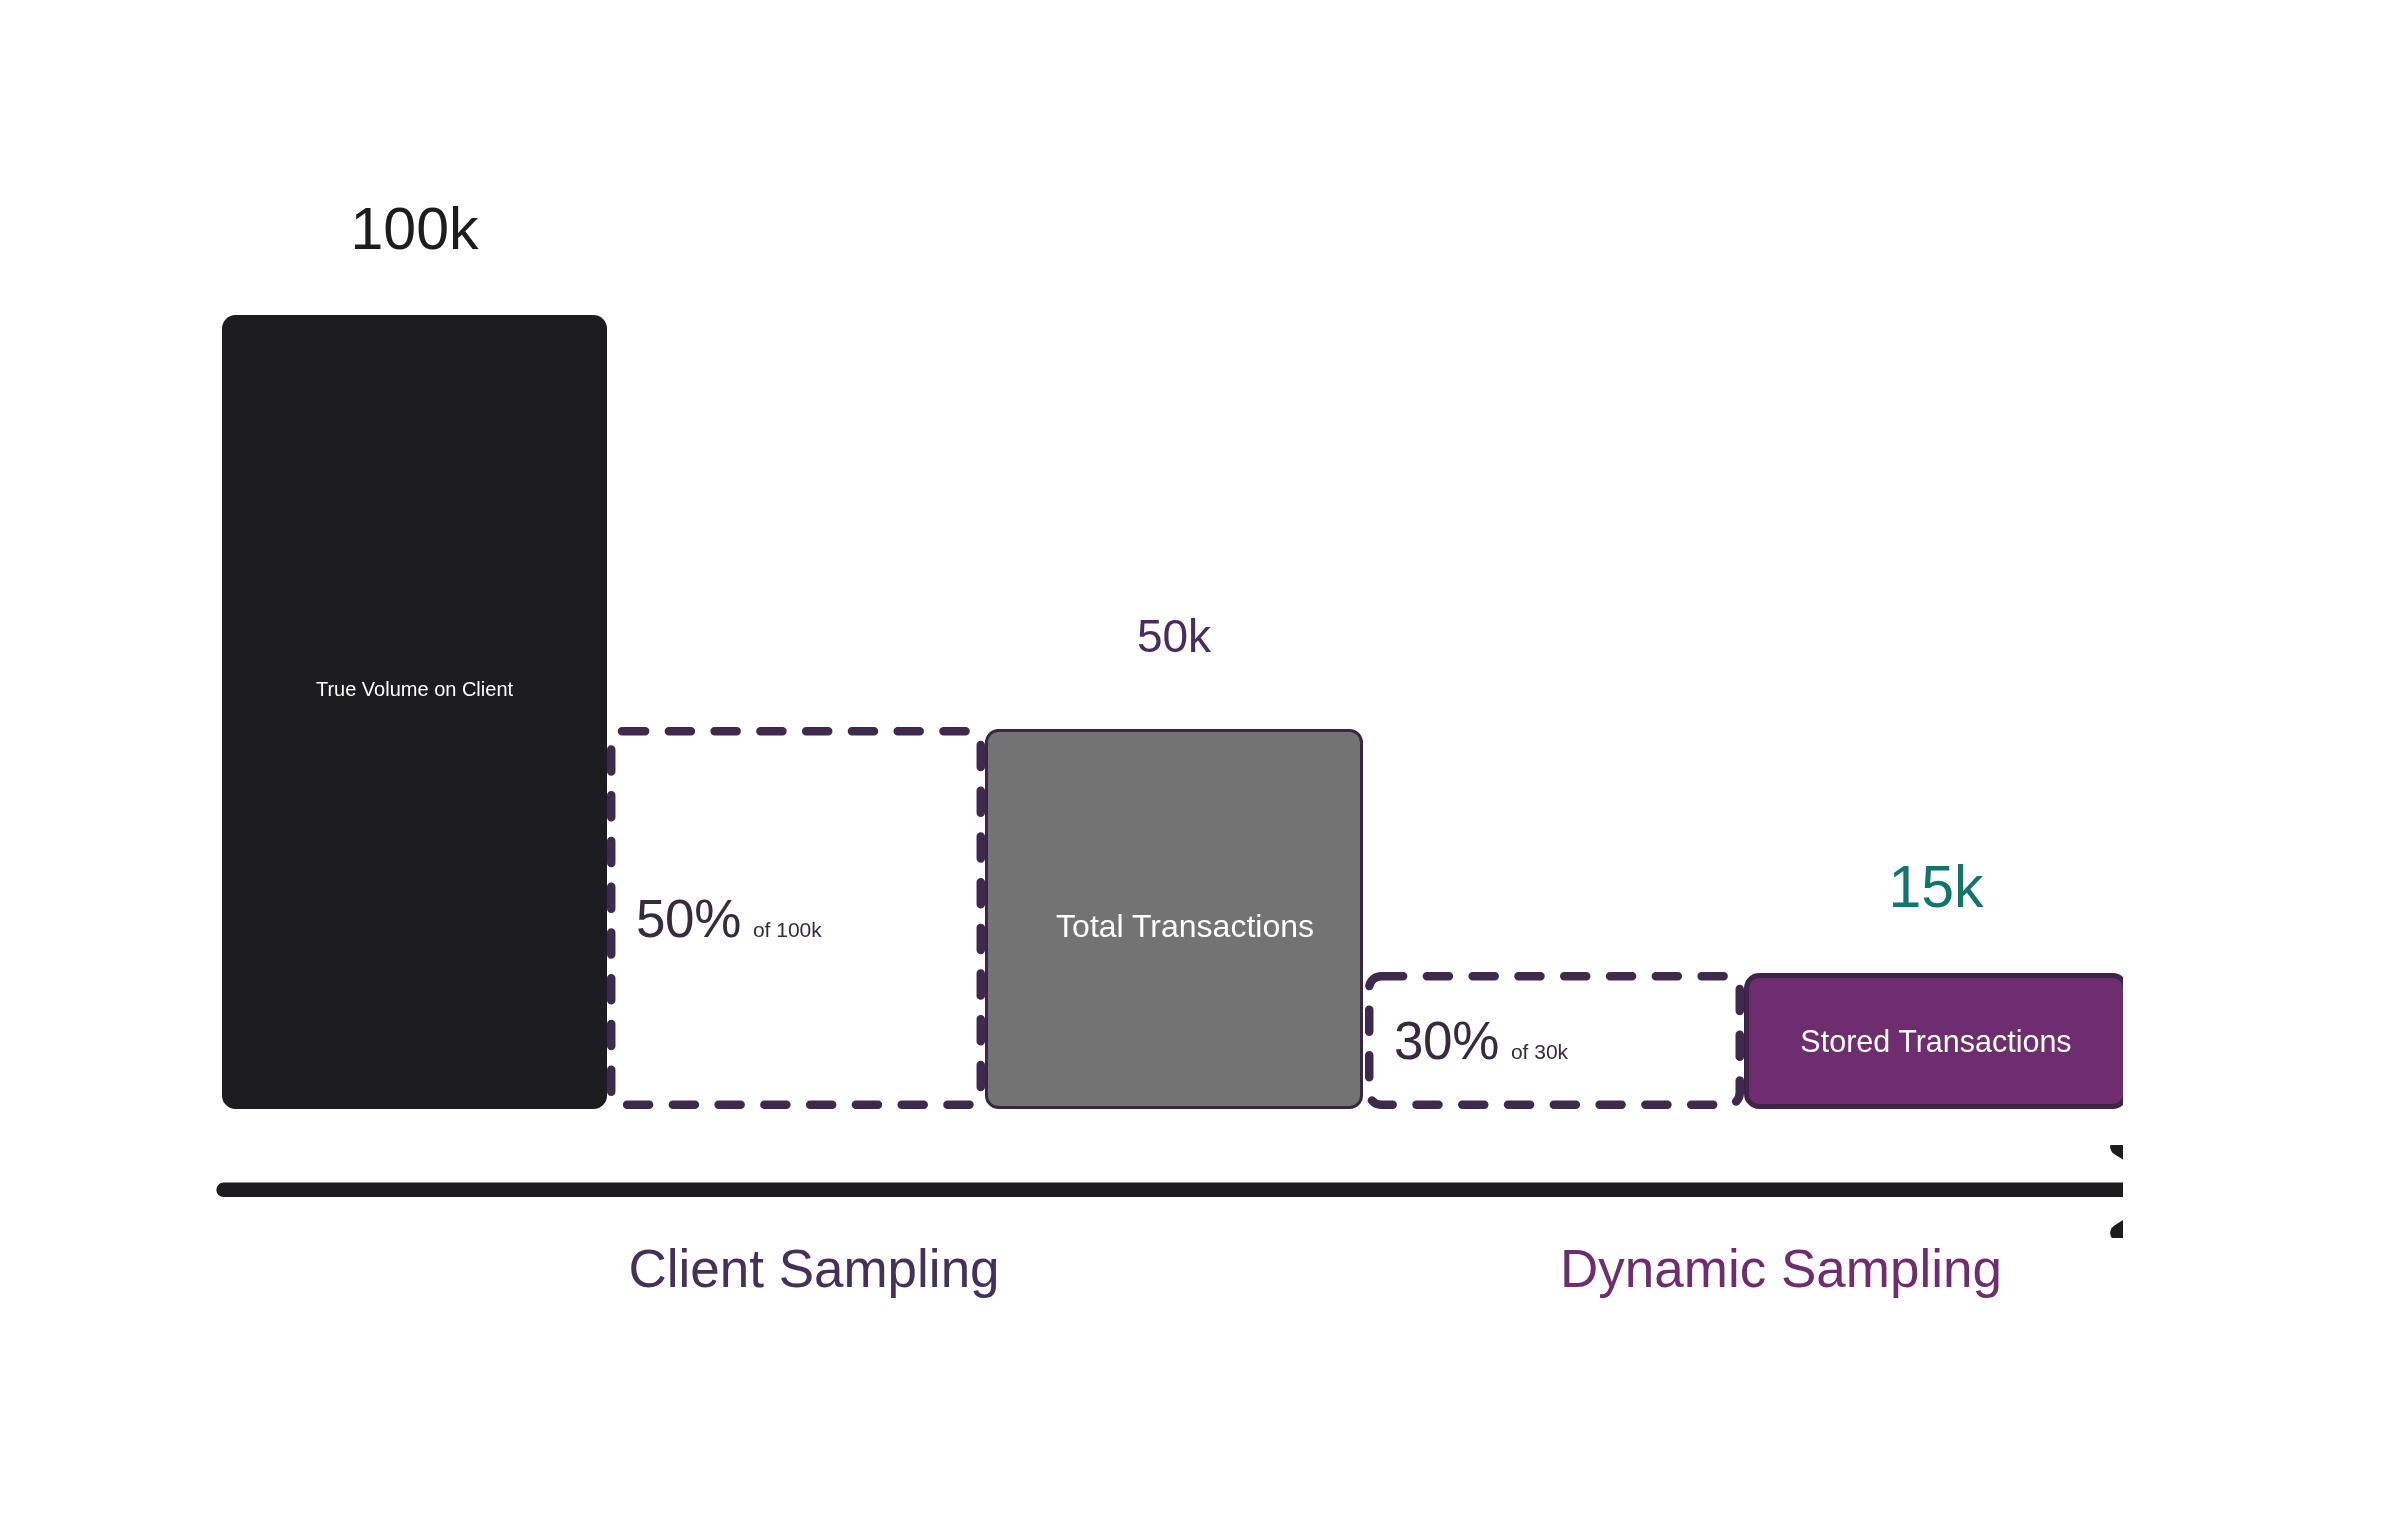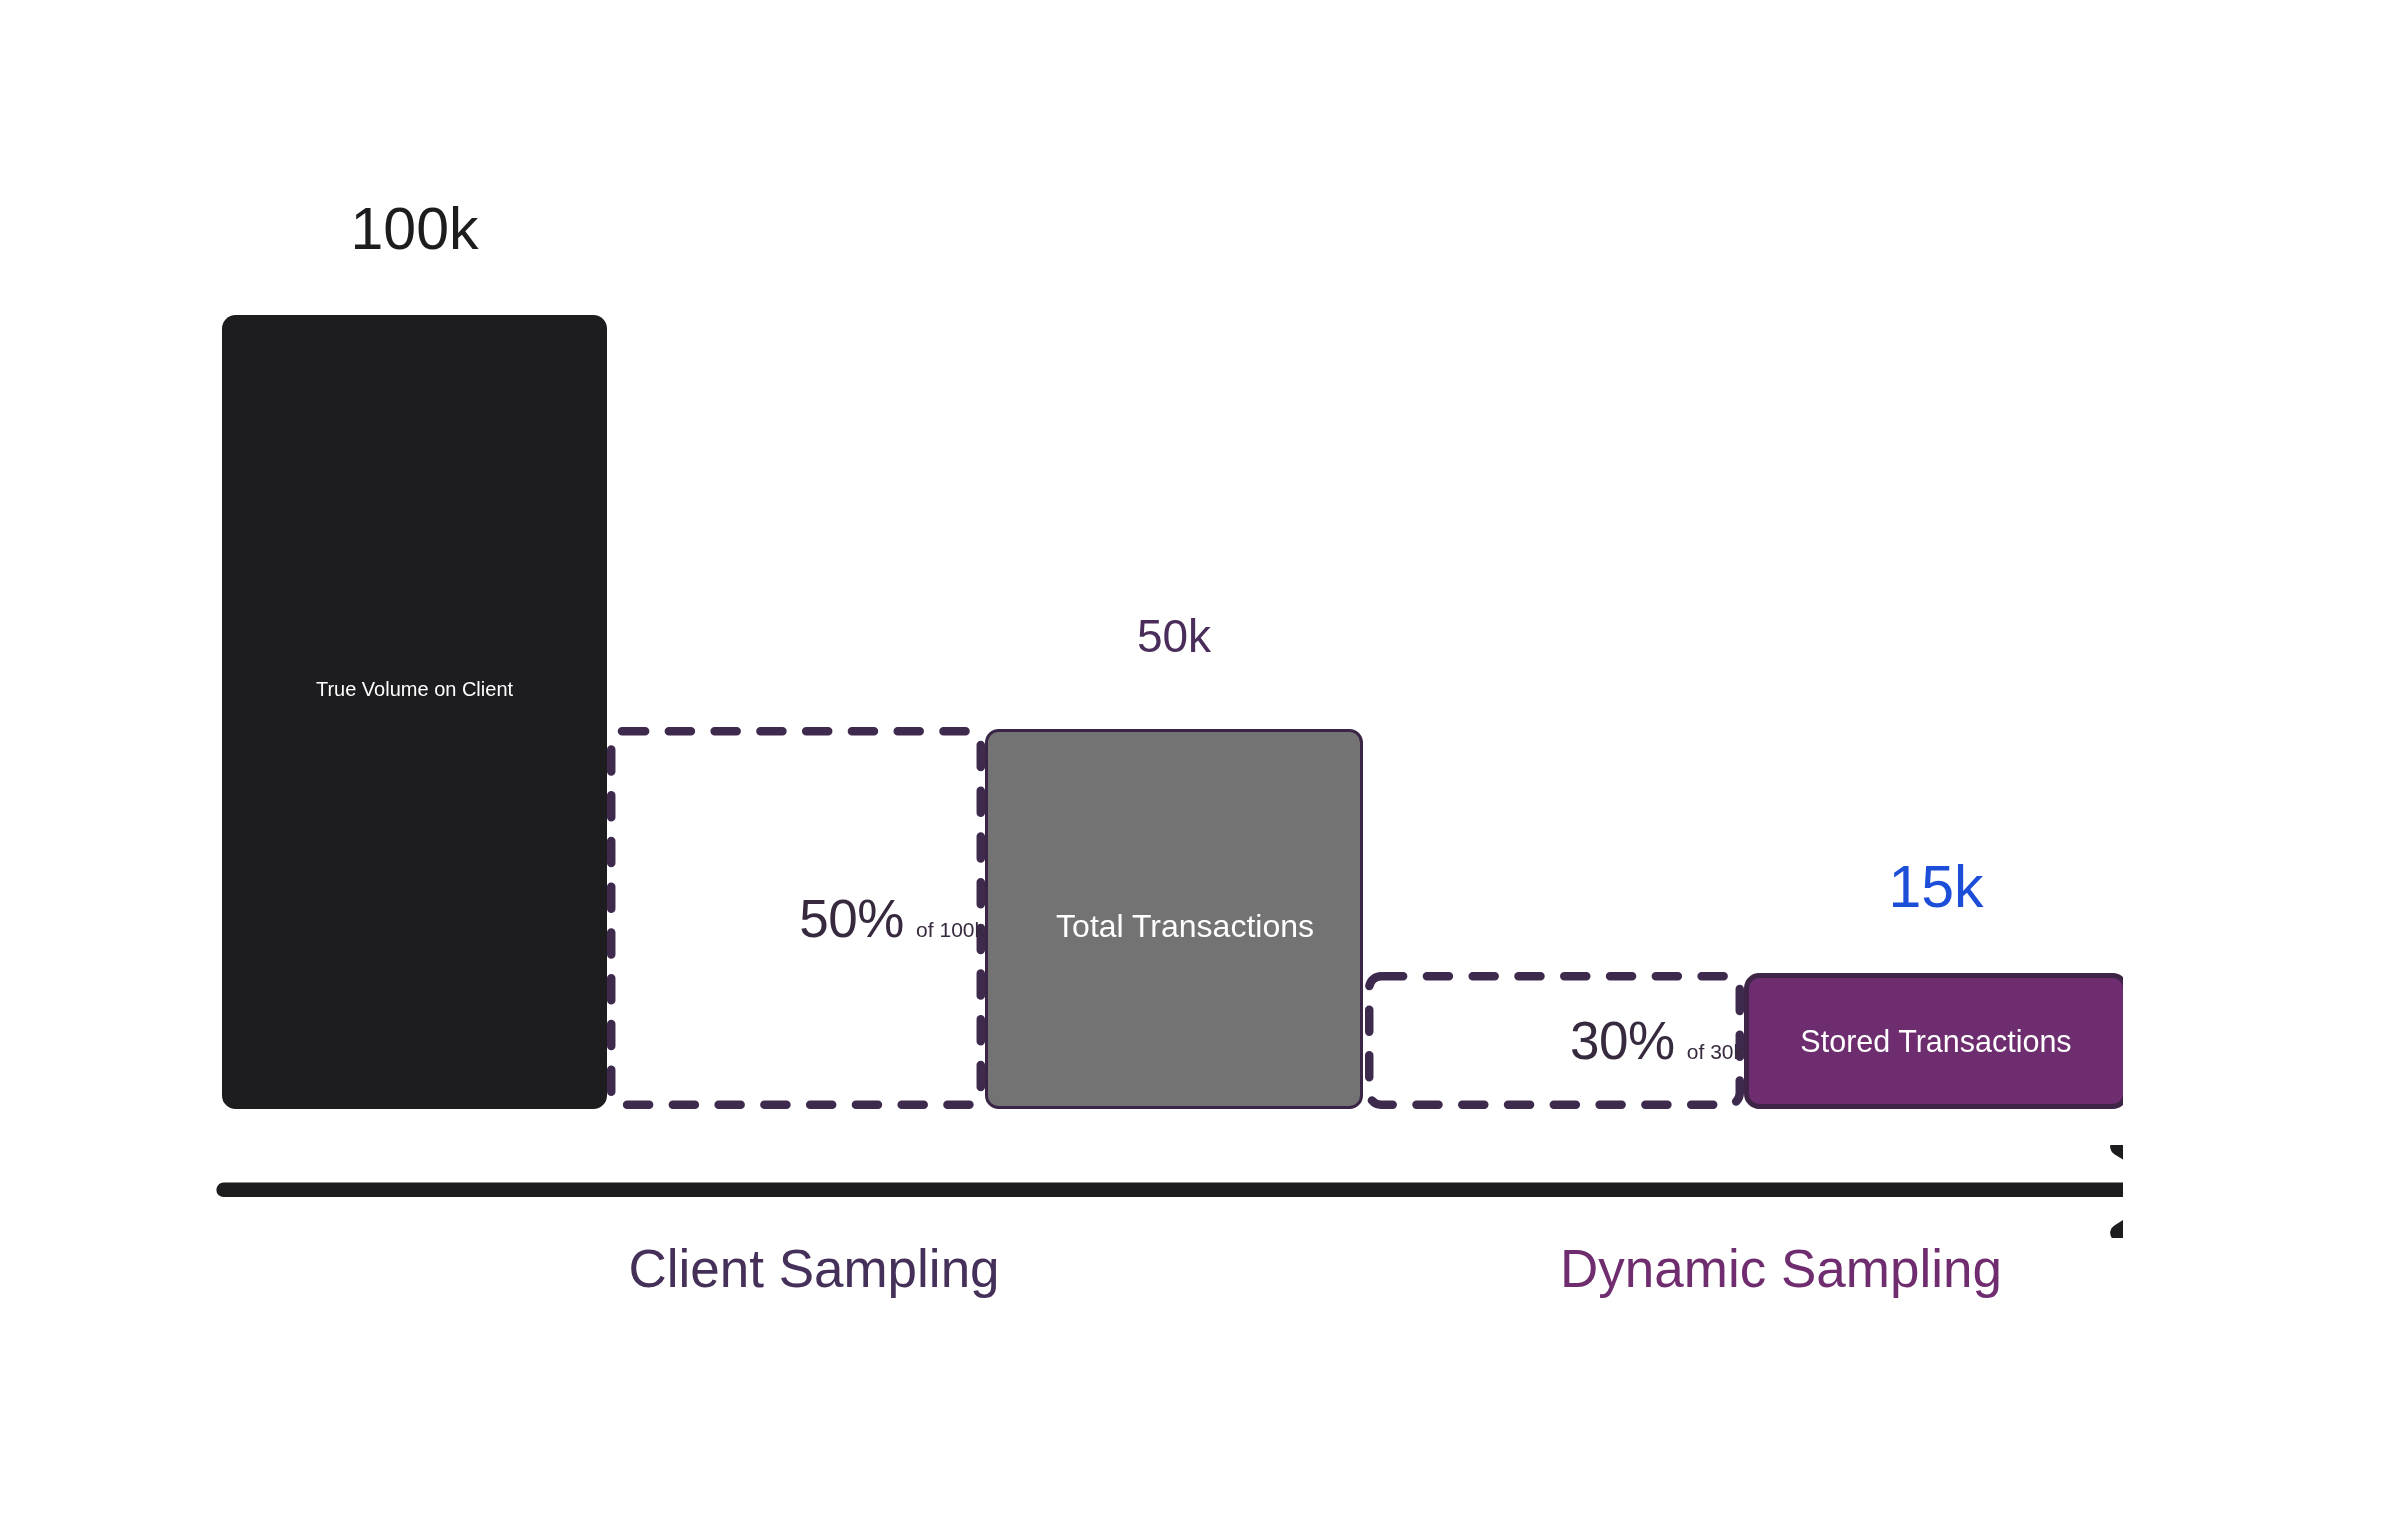--- a/index.html
+++ b/index.html
@@ -82,21 +82,22 @@
     width: 305px;
   }
 
   
   .dashed-box {
     position: absolute;
     box-sizing: border-box;
     background: transparent;
     display: flex;
     align-items: center;
-    justify-content: flex-end;
+    justify-content: flex-start;
+    padding-left: 29px;
   }
   .dashed-box svg {
     position: absolute;
     left: 0;
     top: 0;
     width: 100%;
     height: 100%;
     overflow: visible;
   }
   .dashed-box .rate-text {
@@ -151,21 +152,21 @@
     top: 609px;
     width: 378px;
     font-size: 46px;
     color: #4A2D5A;
   }
   #value-15k {
     left: 1744px;
     top: 853px;
     width: 384px;
     font-size: 59px;
-    color: #1d4ed8;
+    color: #0f766e;
   }
 
   
   #axis-arrow {
     position: absolute;
     left: 212px;
     top: 1145px;
     width: 1993px;
     height: 93px;
   }

